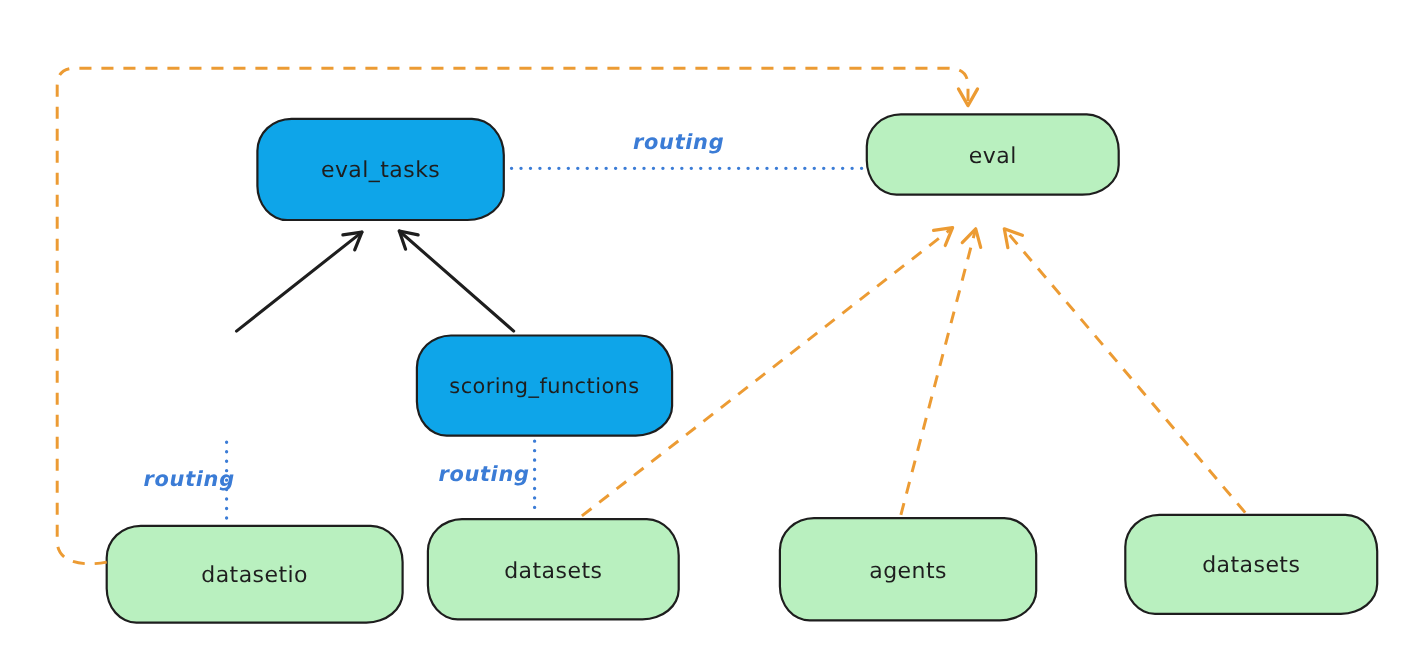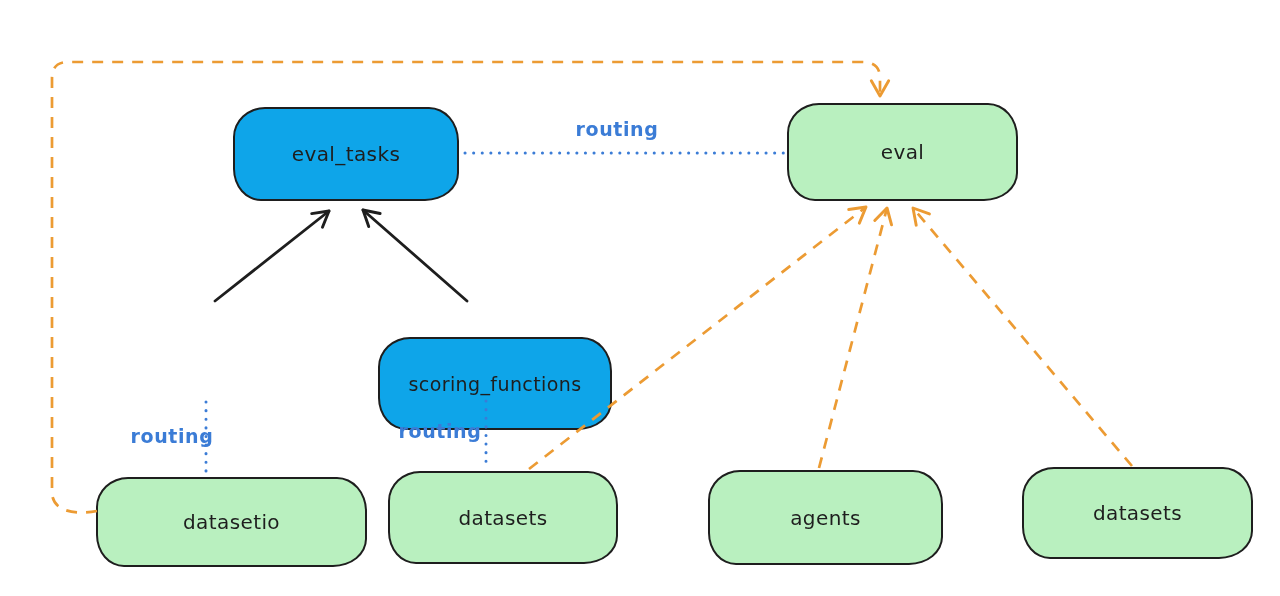--- a/index.html
+++ b/index.html
@@ -33,36 +33,37 @@
     font-size: 20px;
     letter-spacing: 0.4px;
     border-radius: 32px 30px 34px 28px / 30px 34px 28px 32px;
     box-sizing: border-box;
     white-space: nowrap;
   }
   .node.api    { background: #0ea5e9; }
   .node.impl   { background: #b9f0bf; }
 
   #n-eval-tasks        { left: 233px; top: 107px; width: 226px; height: 94px; }
-  #n-eval              { left: 787px; top: 103px; width: 231px; height: 98px; }
+  #n-eval              { left: 787px; top: 103px; width: 231px; height: 75px; }
   #n-datasets          { left:  97px; top: 304px; width: 235px; height: 94px; }
-  #n-scoring-functions { left: 378px; top: 304px; width: 234px; height: 93px; font-size: 19px; margin-top: 33px; }
+  #n-scoring-functions { left: 378px; top: 304px; width: 234px; height: 93px; font-size: 19px; }
   #n-datasetio         { left:  96px; top: 477px; width: 271px; height: 90px; }
   #n-scoring           { left: 388px; top: 471px; width: 230px; height: 93px; }
   #n-agents            { left: 708px; top: 470px; width: 235px; height: 95px; }
   #n-inference         { left: 1022px; top: 467px; width: 231px; height: 92px; }
 
   .edge-label {
     position: absolute;
     width: 130px;
     text-align: center;
     color: #3b7cd6;
     font-size: 19px;
     font-weight: 600;
     letter-spacing: 0.6px;
+    font-style: italic;
   }
   #el-eval-tasks-eval { left: 552px; top: 118px; }
   #el-datasets-datasetio { left: 107px; top: 425px; }
   #el-scoring-functions-scoring { left: 375px; top: 420px; }
 </style>
 </head>
 <body>
 
 <div class="canvas">
 

